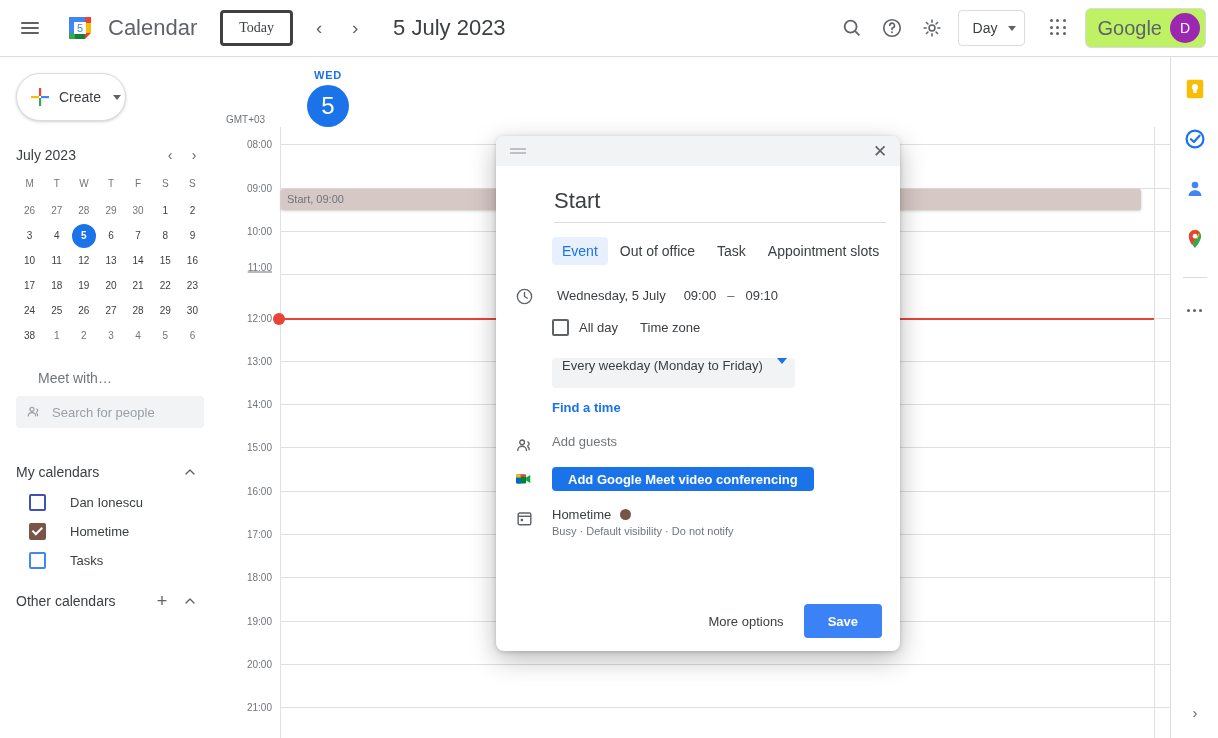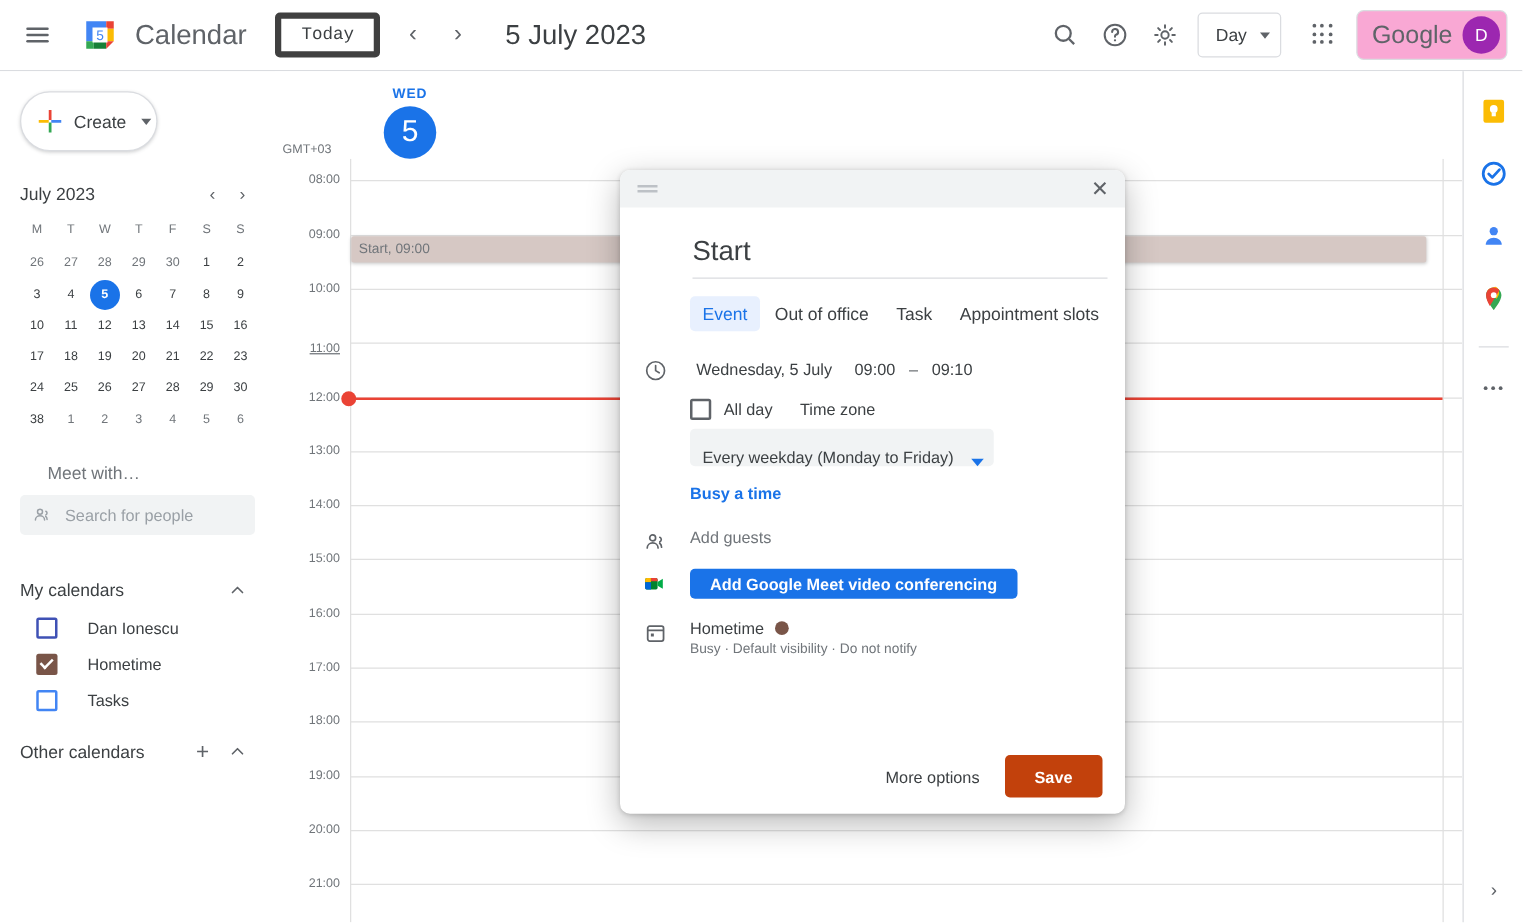--- a/index.html
+++ b/index.html
@@ -31,23 +31,23 @@
   }
   .cal-logo {
     width: 40px; height: 40px; margin-left: 10px; position: relative; flex: 0 0 auto;
   }
   .brand-title {
     font-size: 22px; color: #5f6368; margin-left: 8px; letter-spacing: 0;
     white-space: nowrap; flex: 0 0 auto;
   }
   .today-btn {
     margin-left: 23px; height: 36px; padding: 0 16px;
-    border: 5px solid #404040; border-radius: 4px; background: #fff;
+    border: 3px solid #404040; border-radius: 4px; background: #fff;
     font-size: 14px; color: #3c4043; cursor: pointer; flex: 0 0 auto;
-    font-family: Liberation Mono, monospace;
+    font-family: Liberation Serif, serif;
   }
   .nav-arrow {
     width: 36px; height: 36px; border-radius: 50%;
     display: flex; align-items: center; justify-content: center;
     font-size: 19px; color: #5f6368; cursor: pointer; flex: 0 0 auto;
     border: none; background: transparent; font-family: inherit;
   }
   .nav-prev { margin-left: 8px; }
   .date-title {
     font-size: 22px; color: #3c4043; margin-left: 20px; white-space: nowrap;
@@ -67,21 +67,21 @@
   .apps-grid {
     width: 18px; height: 18px; display: grid;
     grid-template-columns: repeat(3, 1fr); grid-template-rows: repeat(3, 1fr);
     gap: 2px;
   }
   .apps-grid i { background: #5f6368; border-radius: 50%; display: block; width: 3px; height: 3px; }
   .account-chip {
     display: flex; align-items: center; gap: 8px; height: 40px;
     border: 1px solid #dadce0; border-radius: 6px; padding: 0 5px 0 12px;
     margin-right: 12px; margin-left: 6px; cursor: pointer; flex: 0 0 auto;
-    background: #f9a8d4;
+    background: #bef264;
   }
   .g-word { font-size: 20px; color: #5f6368; line-height: 1; }
   .avatar {
     width: 30px; height: 30px; border-radius: 50%; background: #9c27b0;
     color: #fff; font-size: 14px; display: flex; align-items: center;
     justify-content: center;
   }
 
   
   .sidebar {
@@ -301,22 +301,22 @@
     width: 17px; height: 17px; border: 2px solid #5f6368; border-radius: 2px;
     cursor: pointer; flex: 0 0 auto;
   }
   .allday-label { font-size: 13px; color: #3c4043; }
   .tz-btn {
     font-size: 13px; color: #3c4043; padding: 4px 8px; border-radius: 4px;
     cursor: pointer; margin-left: 4px; border: none; background: transparent;
     font-family: inherit;
   }
   .recur-select {
-    margin-top: 4px; height: 30px; background: #f1f3f4; border-radius: 4px;
-    display: inline-flex; align-items: flex-end; padding: 0 8px 0 10px; gap: 14px;
+    margin-top: 19px; height: 30px; background: #f1f3f4; border-radius: 4px;
+    display: inline-flex; align-items: flex-start; padding: 0 8px 0 10px; gap: 14px;
     cursor: pointer; font-size: 13px; color: #3c4043;
   }
   .caret-blue {
     width: 0; height: 0; border-left: 5px solid transparent;
     border-right: 5px solid transparent; border-top: 6px solid #1a73e8;
   }
   .find-time {
     margin-top: 12px; font-size: 13px; color: #1a73e8; cursor: pointer;
     font-weight: bold; display: inline-block;
   }
@@ -332,21 +332,21 @@
   .cal-sub { font-size: 11px; color: #70757a; margin-top: 3px; }
   .dlg-foot {
     flex: 0 0 auto; height: 60px; display: flex; align-items: center;
     justify-content: flex-end; gap: 8px; padding-right: 18px;
   }
   .more-opts {
     font-size: 13px; color: #3c4043; padding: 8px 12px; border-radius: 4px;
     cursor: pointer; border: none; background: transparent; font-family: inherit;
   }
   .save-btn {
-    background: #c2410c; color: #fff; border: none; border-radius: 4px;
+    background: #3b82f6; color: #fff; border: none; border-radius: 4px;
     height: 34px; padding: 0 24px; font-size: 13px; cursor: pointer;
     font-family: inherit; font-weight: bold;
   }
   svg { display: block; }
 </style>
 </head>
 <body>
 
 <div id="app">
 
@@ -566,21 +566,21 @@
         <div class="dow-label">WED</div>
         <div class="day-circle">5</div>
       </div>
     </div>
 
     <div class="grid-body">
       <div class="time-col" id="time-col">
           <div class="time-lbl" style="top: 17.3px;">08:00</div>
           <div class="time-lbl" style="top: 60.6px;">09:00</div>
           <div class="time-lbl" style="top: 103.9px;">10:00</div>
-          <div class="time-lbl" style="top: 152px; text-decoration: underline;">11:00</div>
+          <div class="time-lbl" style="top: 140px; text-decoration: underline;">11:00</div>
           <div class="time-lbl" style="top: 190.5px;">12:00</div>
           <div class="time-lbl" style="top: 233.8px;">13:00</div>
           <div class="time-lbl" style="top: 277.1px;">14:00</div>
           <div class="time-lbl" style="top: 320.4px;">15:00</div>
           <div class="time-lbl" style="top: 363.7px;">16:00</div>
           <div class="time-lbl" style="top: 407px;">17:00</div>
           <div class="time-lbl" style="top: 450.3px;">18:00</div>
           <div class="time-lbl" style="top: 493.6px;">19:00</div>
           <div class="time-lbl" style="top: 536.9px;">20:00</div>
           <div class="time-lbl" style="top: 580.2px;">21:00</div>
@@ -693,21 +693,21 @@
             <span class="allday-box"></span>
             <span class="allday-label">All day</span>
             <button class="tz-btn">Time zone</button>
           </div>
 
           <div class="recur-select">
             <span>Every weekday (Monday to Friday)</span>
             <span class="caret-blue"></span>
           </div>
 
-          <div><span class="find-time">Busy a time</span></div>
+          <div><span class="find-time">Find a time</span></div>
         </div>
       </div>
 
       <div class="row placeholder-row">
         <div class="row-ico">
           <svg width="19" height="19" viewBox="0 0 24 24" fill="none" stroke="#5f6368" stroke-width="1.7">
             <circle cx="9" cy="8" r="3"></circle>
             <path d="M3.5 18.2c0-3.1 2.6-5.2 5.5-5.2s5.5 2.1 5.5 5.2" stroke-linecap="round"></path>
             <path d="M16.2 7.4a2.5 2.5 0 0 1 0 4.6M18 17.4c0-2-.8-3.2-1.9-4" stroke-linecap="round"></path>
           </svg>

